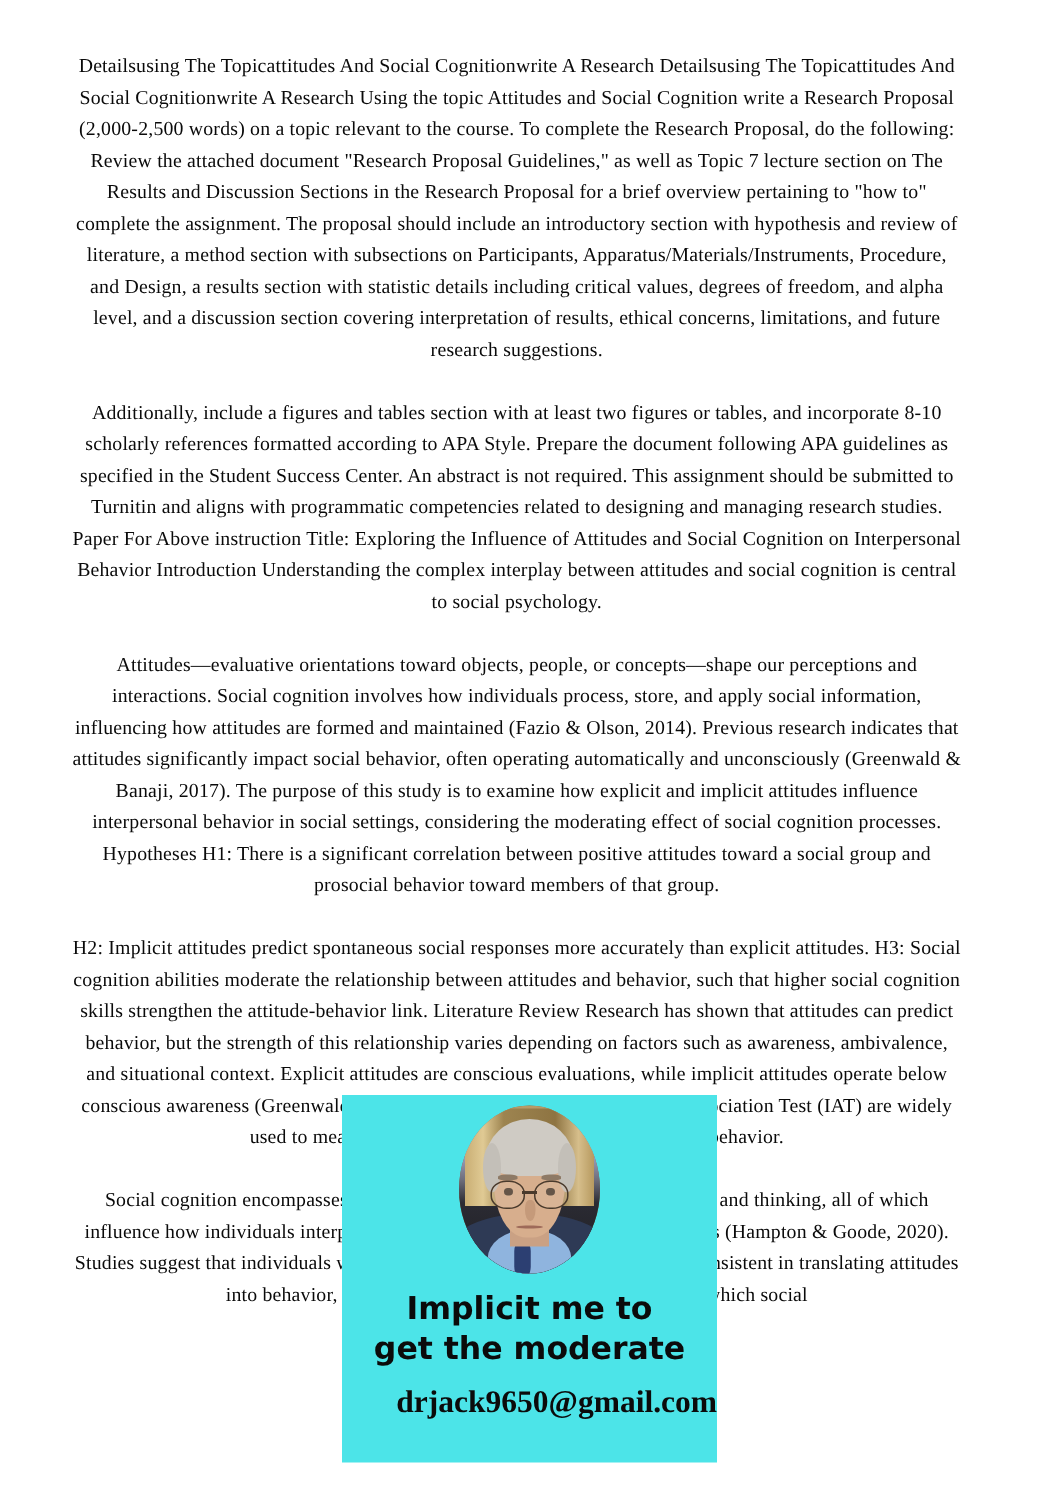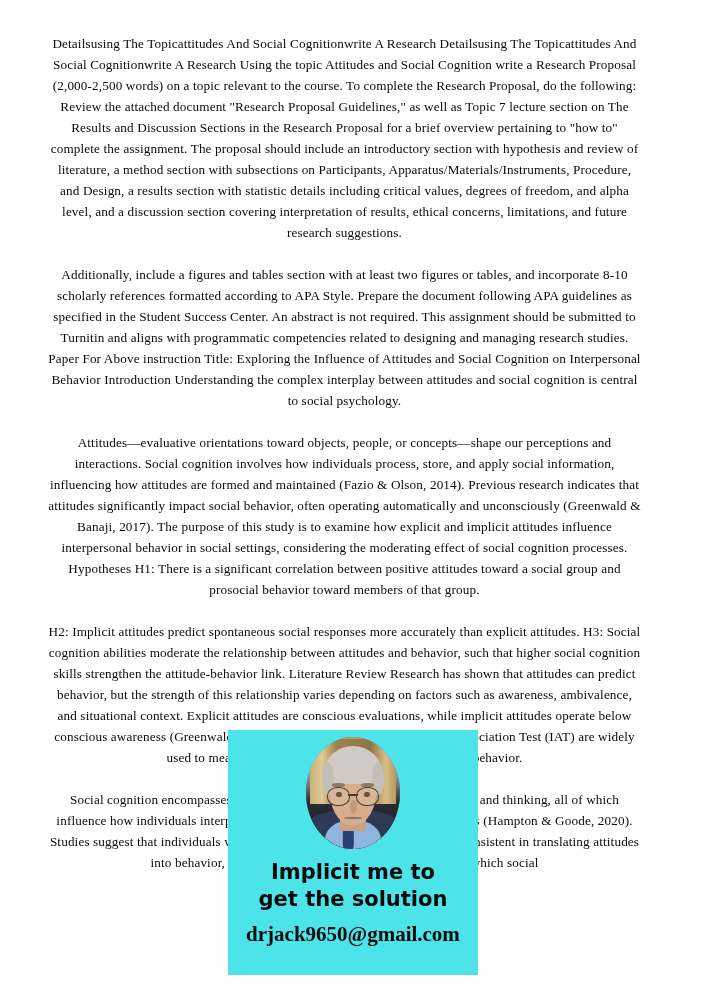--- a/index.html
+++ b/index.html
@@ -187,21 +187,21 @@
     text-align: center;
     width: 100%;
   }
   #overlay-line1 { margin-top: 10px; }
   #overlay-email {
     font-family: "Liberation Serif", "DejaVu Serif", serif;
     font-weight: bold;
     font-size: 21px;
     line-height: 30px;
     color: #0b0b0b;
-    text-align: center;
+    text-align: right;
     width: 100%;
     margin-top: 6px;
   }
 </style>
 </head>
 <body>
 
 <div id="page">
 
   <div id="doc-body">
@@ -232,17 +232,17 @@
       <div class="glasses">
         <div class="lens left"></div>
         <div class="lens right"></div>
         <div class="bridge"></div>
       </div>
       <div class="nose"></div>
       <div class="mouth"></div>
     </div>
 
     <div id="overlay-line1">Implicit me to</div>
-    <div id="overlay-line2">get the solution</div>
+    <div id="overlay-line2">get the moderate</div>
     <div id="overlay-email">drjack9650@gmail.com</div>
   </div>
 
 </div>
 
 </body></html>

